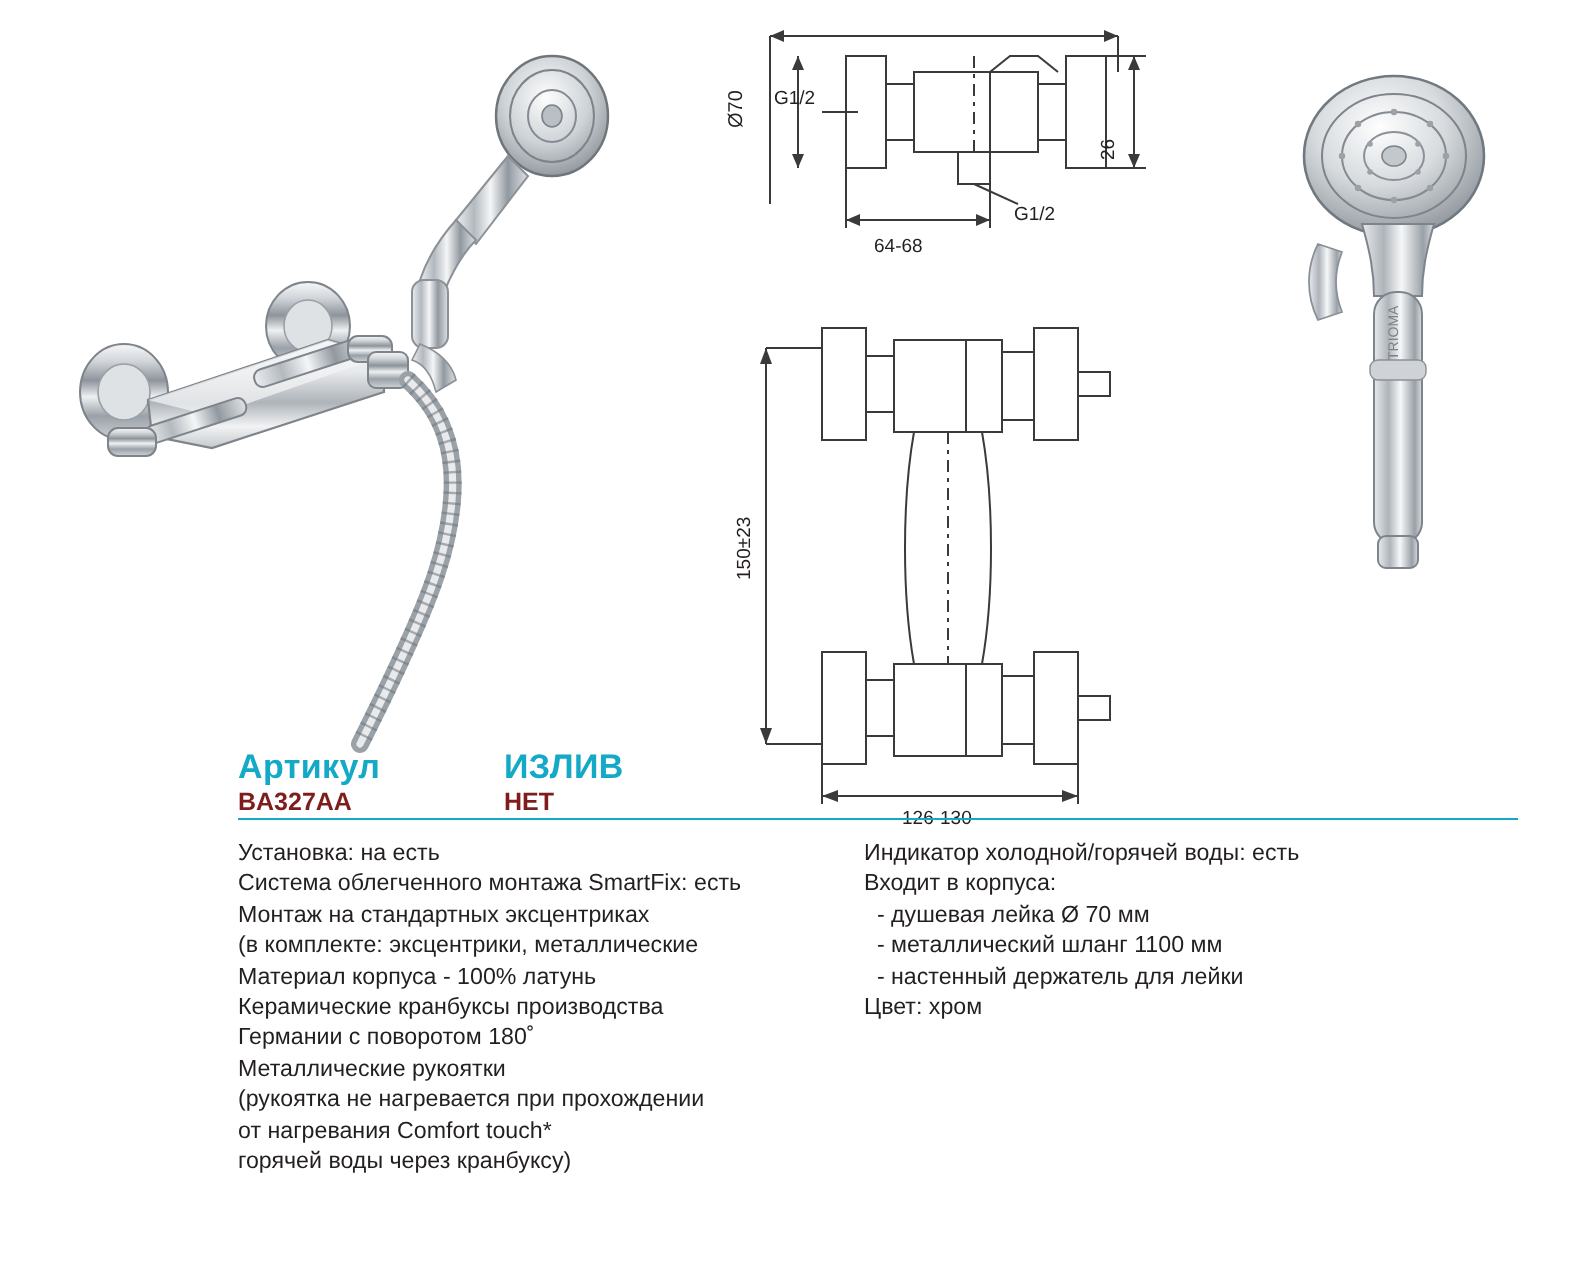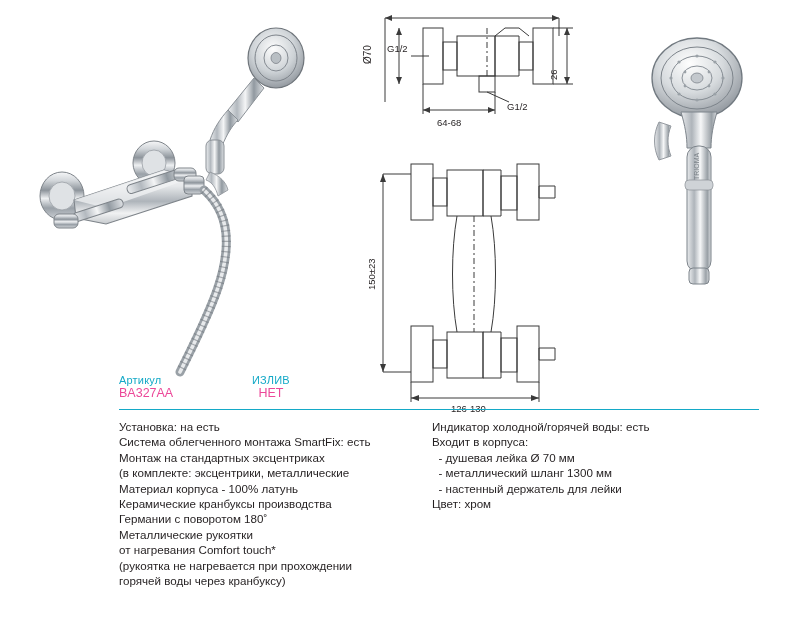--- a/index.html
+++ b/index.html
@@ -10,22 +10,22 @@
     color:#231f20;
     position:relative;
     overflow:hidden;
   }
   .stage{position:absolute;left:4px;top:0;width:787px;height:639px;}
 
   
   .photo{position:absolute;left:10px;top:0px;width:320px;height:400px;}
 
   
-  .lbl-head{color:#14a9c7;font-size:11px;font-weight:normal;letter-spacing:.2px;}
-  .lbl-val{color:#ec4899;font-size:12.5px;font-weight:normal;text-align:center;}
+  .lbl-head{color:#14a9c7;font-size:17px;font-weight:bold;letter-spacing:.2px;}
+  .lbl-val{color:#7f1d1d;font-size:12.5px;font-weight:bold;}
   .rule{position:absolute;background:#14a9c7;height:1px;}
 
   .spec-left{
     position:absolute;left:115px;top:419px;width:300px;
     font-size:11.6px;line-height:15.4px;color:#231f20;
   }
   .spec-right{
     position:absolute;left:428px;top:419px;width:330px;
     font-size:11.6px;line-height:15.4px;color:#231f20;
   }
@@ -264,27 +264,27 @@
 
   <div class="spec-left">
     <div>Установка: на есть</div>
     <div>Система облегченного монтажа SmartFix: есть</div>
     <div>Монтаж на стандартных эксцентриках</div>
     <div>(в комплекте: эксцентрики, металлические</div>
     <div>Материал корпуса - 100% латунь</div>
     <div>Керамические кранбуксы производства</div>
     <div>Германии с поворотом 180˚</div>
     <div>Металлические рукоятки</div>
+    <div>(рукоятка не нагревается при прохождении</div>
     <div>от нагревания Comfort touch*</div>
-    <div>(рукоятка не нагревается при прохождении</div>
     <div>горячей воды через кранбуксу)</div>
   </div>
 
   <div class="spec-right">
     <div>Индикатор холодной/горячей воды: есть</div>
     <div>Входит в корпуса:</div>
     <div>  - душевая лейка Ø 70 мм</div>
-    <div>  - металлический шланг 1300 мм</div>
+    <div>  - металлический шланг 1100 мм</div>
     <div>  - настенный держатель для лейки</div>
     <div>Цвет: хром</div>
   </div>
 
 </div>
 
 </body></html>

